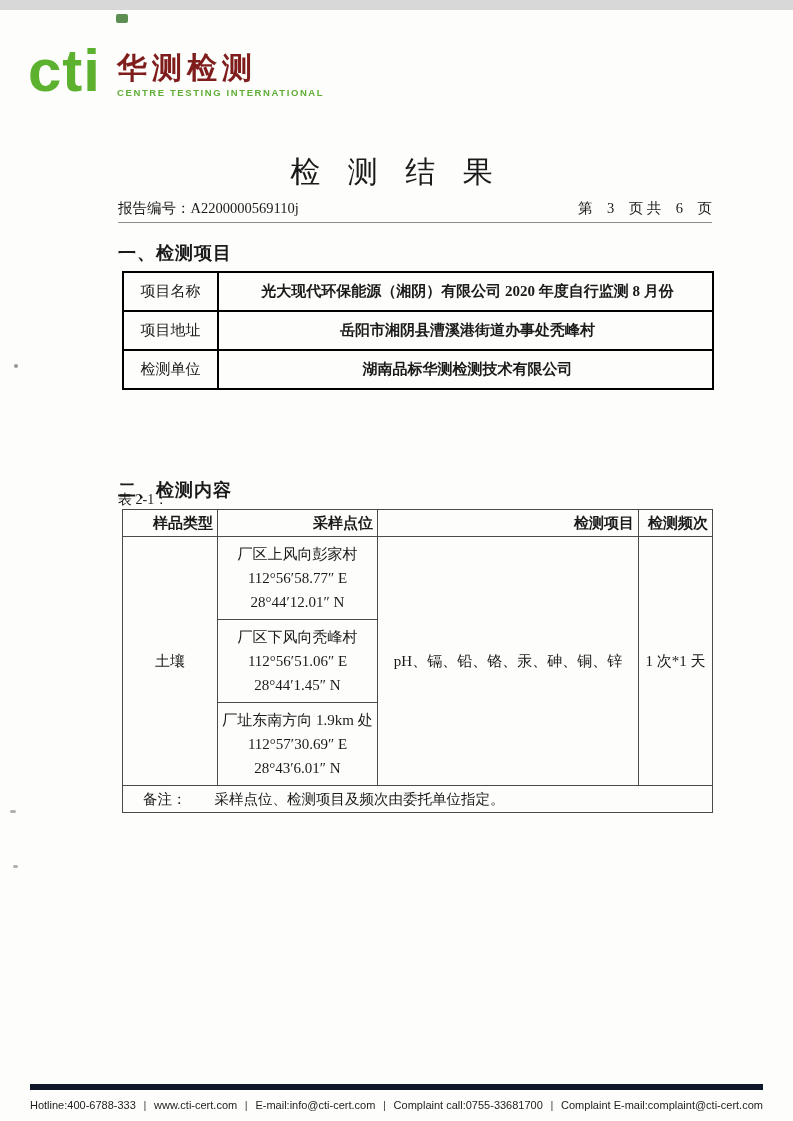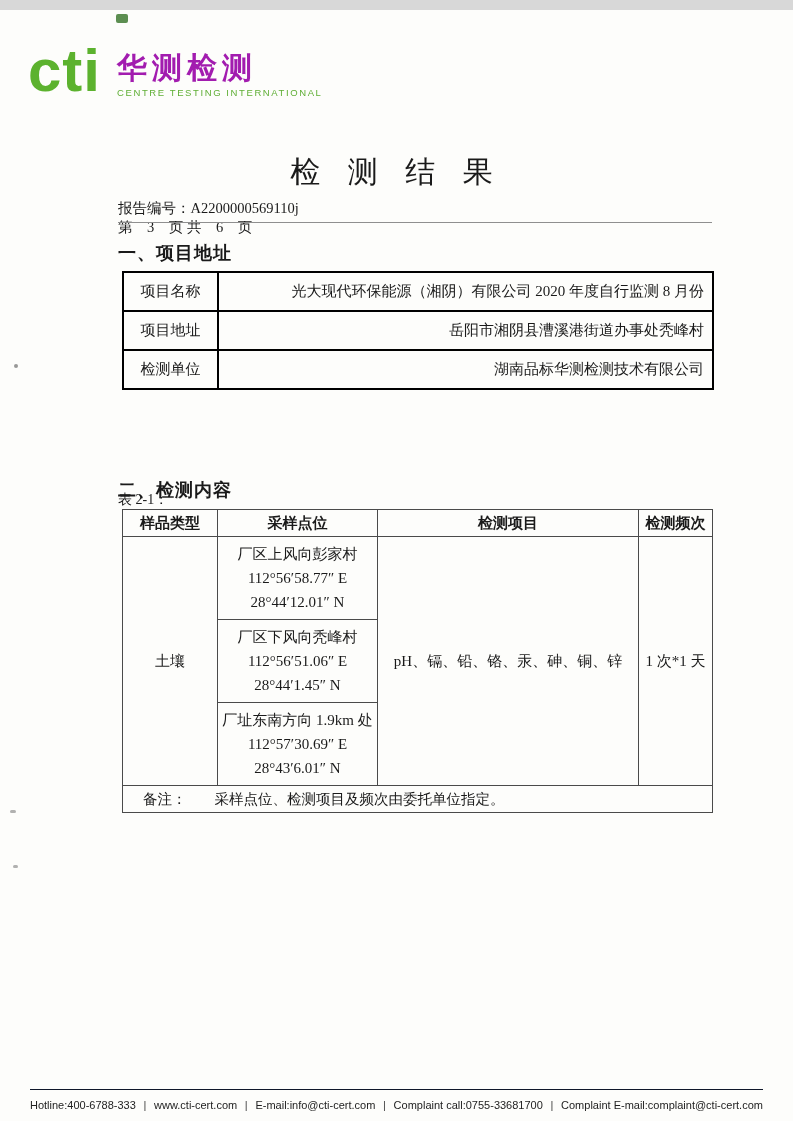--- a/index.html
+++ b/index.html
@@ -23,47 +23,46 @@
     font-size: 60px;
     line-height: 58px;
     letter-spacing: 1px;
     color: #5cb22e;
     text-transform: lowercase;
   }
   .logo-right { margin-left: 16px; padding-top: 10px; }
   .logo-cn {
     font-size: 30px;
     letter-spacing: 5px;
-    color: #a21caf;
+    color: #7f1d1d;
     font-weight: bold;
     line-height: 32px;
   }
   .logo-sub {
     font-family: "Liberation Sans", "DejaVu Sans", sans-serif;
     font-size: 9.5px;
     letter-spacing: 1.6px;
     color: #5fae35;
-    font-weight: normal;
+    font-weight: bold;
     margin-top: 3px;
   }
 
   
   .title {
     position: absolute; top: 142px; left: 0; right: 0;
     text-align: center;
     font-size: 30px;
     font-weight: 500;
     letter-spacing: 10px;
     white-space: pre;
   }
   .report-row {
     position: absolute; top: 189px; left: 118px; width: 594px;
     display: flex; justify-content: space-between; align-items: baseline;
     font-size: 14.5px;
-    flex-direction: column;
   }
   .page-info { white-space: pre; }
   .head-rule {
     position: absolute; top: 212px; left: 118px; width: 594px;
     border-top: 1px solid #8f8f8f;
   }
 
   
   .sec-heading {
     position: absolute; left: 118px;
@@ -79,45 +78,45 @@
   
   table { border-collapse: collapse; table-layout: fixed; }
   .t1 { position: absolute; left: 122px; top: 261px; width: 590px; }
   .t1 td {
     border: 2px solid #000000;
     font-size: 15px;
     height: 39px;
     padding: 4px 8px;
   }
   .t1 .lbl { text-align: center; }
-  .t1 .val { text-align: right; padding-left: 12px; }
+  .t1 .val { text-align: center; padding-left: 12px; font-weight: bold; }
   .t1 .ctr { text-align: center; }
 
   .t2 { position: absolute; left: 122px; top: 499px; width: 590px; }
   .t2 th, .t2 td {
     border: 1px solid #4a4a4a;
     font-size: 15px;
     text-align: center;
     padding: 3px 4px;
   }
-  .t2 th { height: 27px; font-weight: bold; }
+  .t2 th { height: 27px; font-weight: bold; text-align: right; }
   .t2 .pt-cell { height: 83px; }
   .t2 .pt-cell div { line-height: 24px; text-align: center; }
   .t2 .note-cell {
     height: 27px;
     text-align: left;
     font-size: 14.5px;
     padding-left: 20px;
   }
   .t2 .note-text { margin-left: 28px; }
 
   
   .footer {
     position: absolute; left: 30px; right: 30px; bottom: 20px;
-    border-top: 1px solid #0f172a;
+    border-top: 6px solid #0f172a;
     padding-top: 9px;
     font-family: "Liberation Sans", "DejaVu Sans", sans-serif;
     font-size: 11px;
     color: #222;
     display: flex;
     justify-content: space-between;
     align-items: baseline;
     white-space: nowrap;
   }
   .footer .sep { color: #444; padding: 0 2px; }
@@ -150,21 +149,21 @@
   <div class="title">检 测 结 果</div>
 
   <div class="report-row">
     <div>
       <span>报告编号：</span><span>A2200000569110j</span>
     </div>
     <div class="page-info">第    3    页 共    6    页</div>
   </div>
   <div class="head-rule"></div>
 
-  <div class="sec-heading sec1-heading">一、项目地址</div>
+  <div class="sec-heading sec1-heading">一、检测项目</div>
 
   <table class="t1">
     <colgroup>
         <col style="width:95px">
         <col style="width:208px">
         <col style="width:113px">
         <col style="width:174px">
       </colgroup>
     <tbody>
         <tr>

